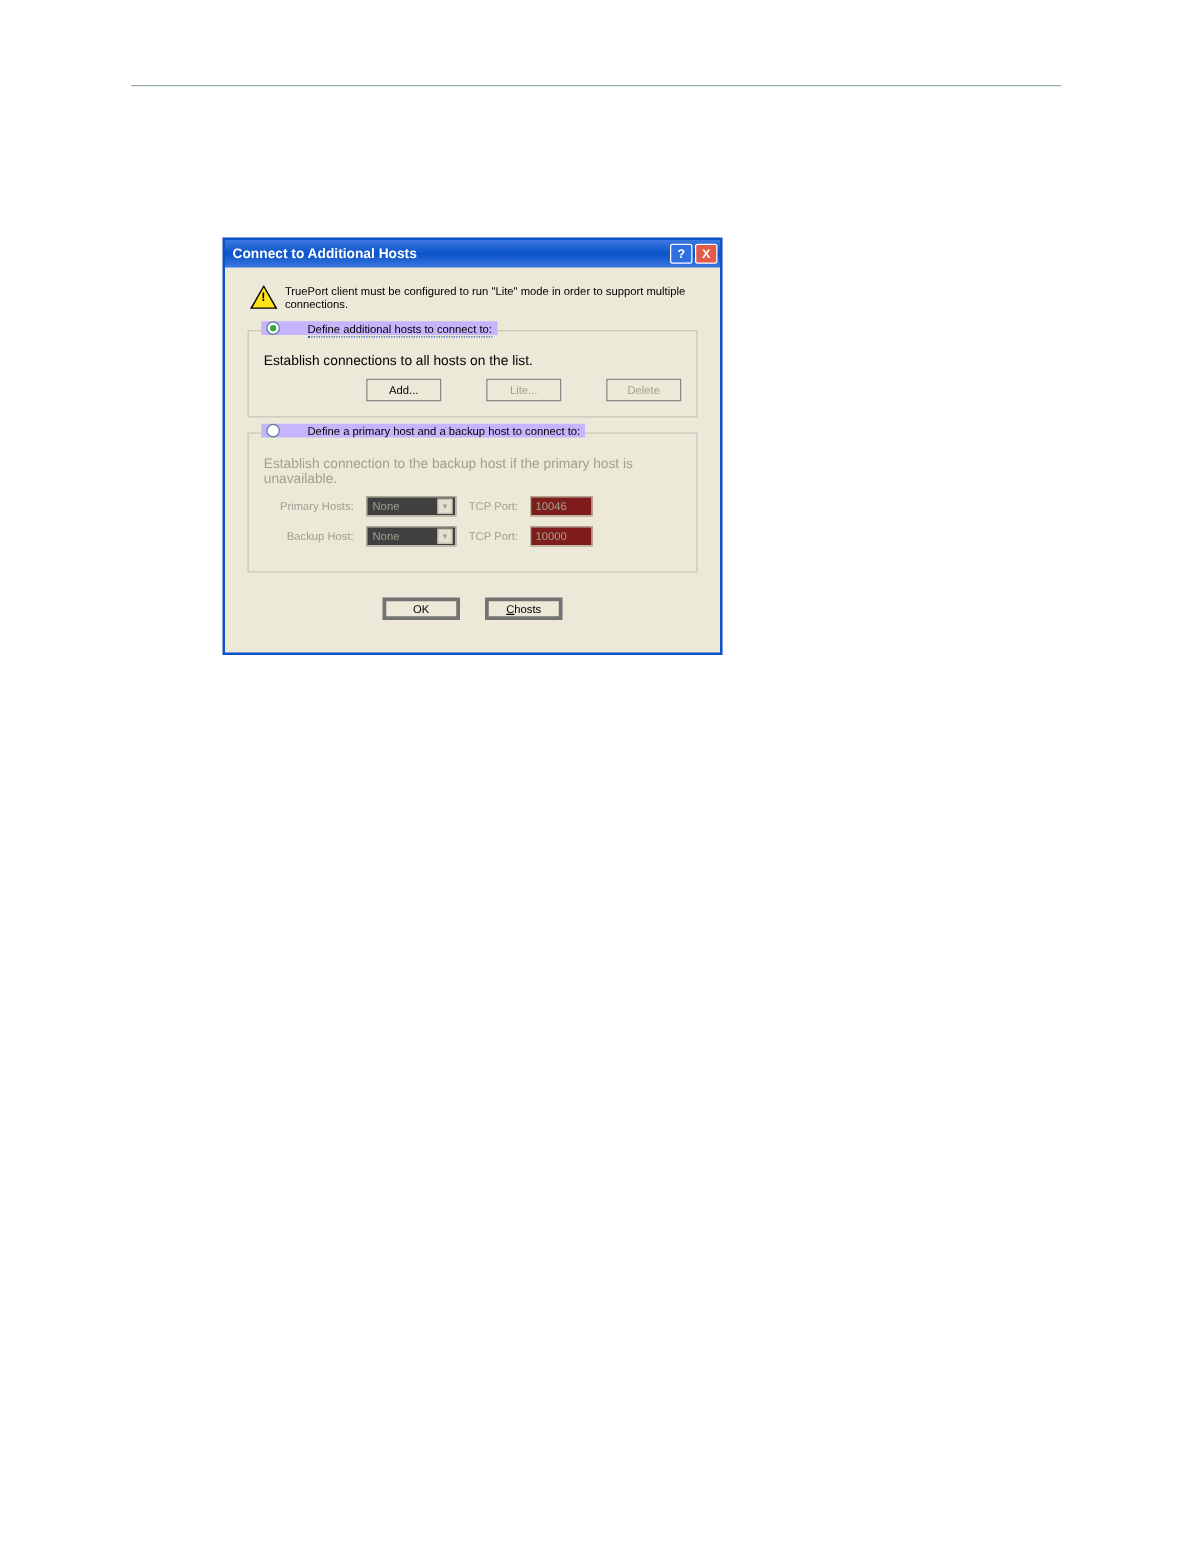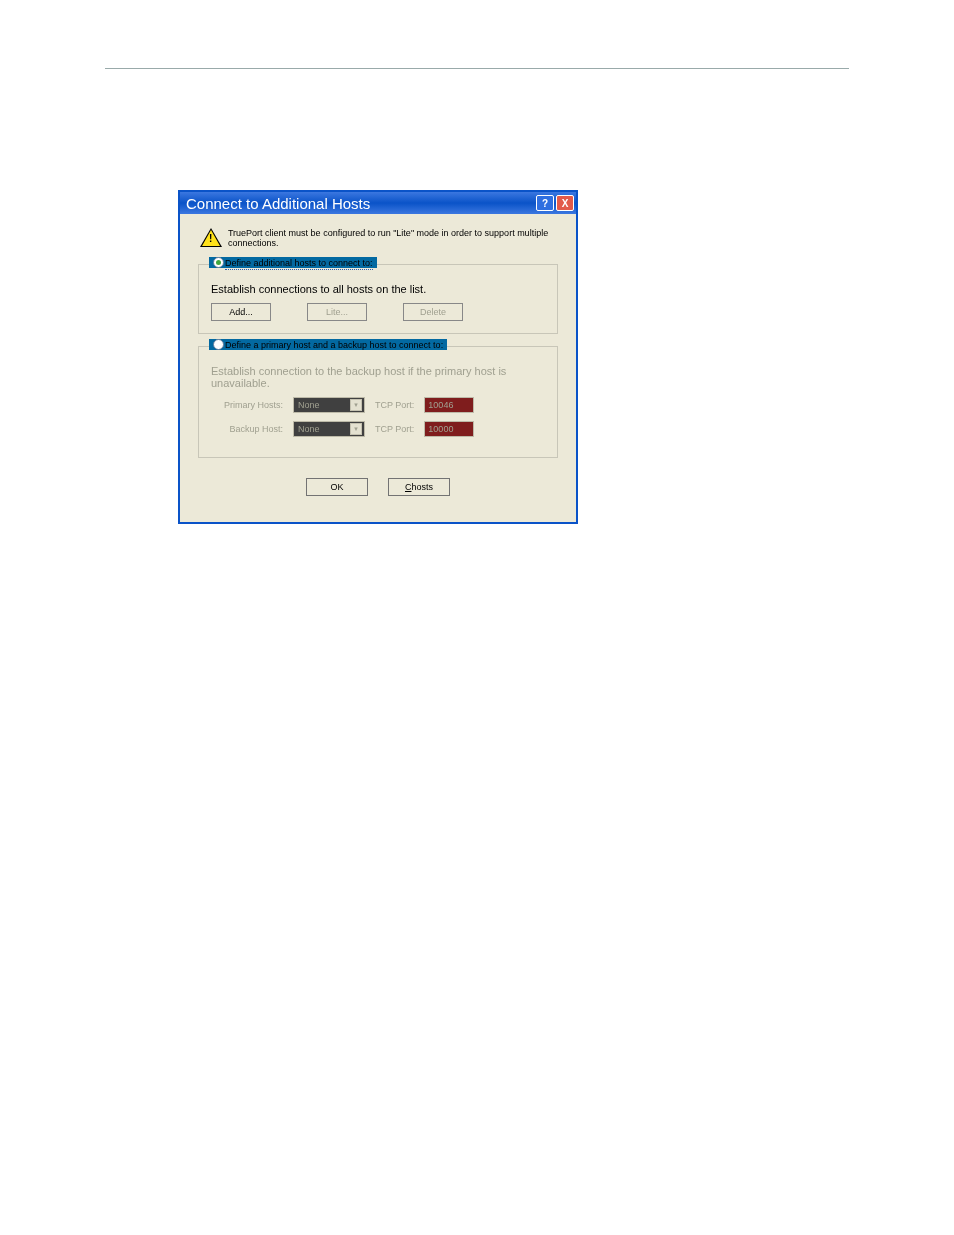--- a/index.html
+++ b/index.html
@@ -1,53 +1,53 @@
 <!DOCTYPE html>
 <html><head>
 <meta charset="utf-8">
 <style>
   *{box-sizing:border-box;margin:0;padding:0}
   body{width:954px;height:1235px;background:#fff;font-family:Tahoma,Arial,sans-serif;position:relative}
   .hr{position:absolute;top:68px;left:105px;width:744px;height:1px;background:#9aa}
   .dialog{position:absolute;top:190px;left:178px;width:400px;border:2px solid #0a53c8;background:#ece9d8}
   .titlebar{height:22px;background:linear-gradient(to bottom,#3b77e0 0%,#0a53c8 50%,#3b77e0 100%);display:flex;align-items:center;padding:0 2px 0 6px}
-  .title{color:#fff;font-size:15px;font-weight:normal;flex:1}
+  .title{color:#fff;font-size:11px;font-weight:bold;flex:1}
   .tb-btn{width:18px;height:16px;margin-left:2px;border:1px solid #fff;border-radius:2px;display:flex;align-items:center;justify-content:center;font-size:10px;font-weight:bold;color:#fff}
   .help-btn{background:#2f6fe0}
   .close-btn{background:#e25a4a}
   .content{padding:14px 10px 12px 10px}
   .warn-row{display:flex;align-items:center;gap:8px;margin-left:10px;margin-bottom:16px}
   .warn-icon{width:22px;height:20px;position:relative}
   .tri{width:0;height:0;border-left:11px solid transparent;border-right:11px solid transparent;border-bottom:19px solid #000;position:absolute;top:0;left:0}
   .tri2{width:0;height:0;border-left:9px solid transparent;border-right:9px solid transparent;border-bottom:16px solid #ffe21a;position:absolute;top:2px;left:2px}
   .excl{position:absolute;top:5px;left:9px;font-size:10px;font-weight:bold;color:#000}
   .warn-text{font-size:9px;color:#000}
   .fieldset{border:1px solid #c8c6b8;margin:0 8px 12px 8px;padding:18px 12px 12px 12px;position:relative}
-  .radio-row{position:absolute;top:-8px;left:10px;background:#0369a1;padding:0 4px;display:flex;align-items:center;gap:1px}
+  .radio-row{position:absolute;top:-8px;left:10px;background:#c4b5fd;padding:0 4px;display:flex;align-items:center;gap:22px}
   .radio{width:11px;height:11px;border:1px solid #5d7a9c;border-radius:50%;background:#fff;display:flex;align-items:center;justify-content:center}
   .radio.sel::after{content:"";width:5px;height:5px;border-radius:50%;background:#3ea53e}
   .radio-label{font-size:9px;color:#000}
   .dotted{border-bottom:1px dotted #3060b0;padding-bottom:1px}
   .subtext{font-size:11px;color:#000;margin-bottom:8px}
   .table{background:#fff;border:1px solid #888;height:80px}
   .thead{display:flex;background:#eee;border-bottom:1px solid #ccc}
   .th{font-size:9px;padding:2px 6px;border-right:1px solid #ccc}
   .th1{width:55%}.th2{width:40%}.th3{width:5%;border-right:none}
-  .btn-row{display:flex;justify-content:flex-start;gap:36px;margin-top:0}
+  .btn-row{display:flex;justify-content:flex-end;gap:36px;margin-top:0}
   .btn,.btn-dis{width:60px;height:18px;font-size:9px;border:1px solid #888;background:#ece9d8;display:flex;align-items:center;justify-content:center}
   .btn-dis{color:#a0a090}
   .fieldset.dis .radio-label,.fieldset.dis .subtext,.fieldset.dis .lbl{color:#a0a090}
   .form-row{display:flex;align-items:center;gap:10px;margin-bottom:8px}
   .lbl{font-size:9px;width:72px;text-align:right}
   .lbl2{font-size:9px;color:#a0a090}
   .select{width:72px;height:16px;border:1px solid #bdbaa8;background:#404040;font-size:9px;display:flex;align-items:center;justify-content:space-between;padding:0 2px 0 4px;color:#a0a090}
   .select .arr{width:12px;height:12px;background:#e4e1d0;border:1px solid #c4c1b0;display:flex;align-items:center;justify-content:center;font-size:7px}
   .input{width:50px;height:16px;border:1px solid #bdbaa8;background:#7f1d1d;font-size:9px;padding:0 3px;color:#a0a090;display:flex;align-items:center}
   .footer{display:flex;justify-content:center;gap:20px;padding:8px 0 14px 0}
-  .fbtn{width:62px;height:18px;font-size:9px;border:1px solid #737373;background:#ece9d8;display:flex;align-items:center;justify-content:center}
+  .fbtn{width:62px;height:18px;font-size:9px;border:3px solid #737373;background:#ece9d8;display:flex;align-items:center;justify-content:center}
   .under{text-decoration:underline}
 </style>
 </head>
 <body>
 
 <div class="hr"></div>
 
 <div class="dialog">
   <div class="titlebar">
     <div class="title">Connect to Additional Hosts</div>

